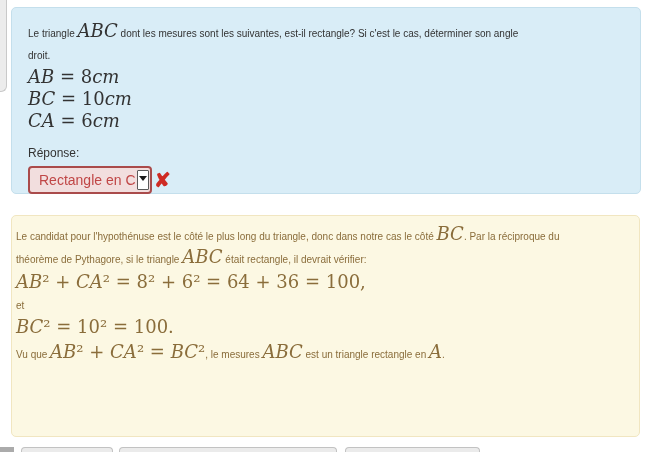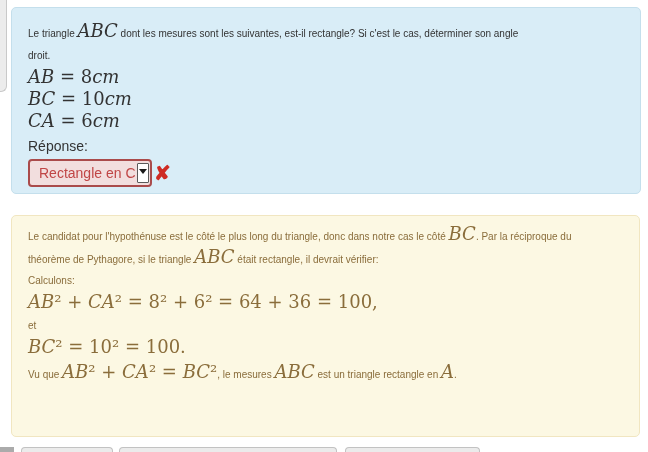--- a/index.html
+++ b/index.html
@@ -25,35 +25,35 @@
     left:11px;top:7px;width:630px;height:187px;
     background:var(--panel-question-bg,#d9edf7);
     border:1px solid #c4dfec;
     padding:13px 16px;
     color:var(--question-text,#333333);
   }
   .panel-explanation{
     left:11px;top:215px;width:629px;height:222px;
     background:var(--panel-explanation-bg,#fcf8e3);
     border:1px solid #f1e6c1;
-    padding:8px 16px;
+    padding:8px 4px;
     color:var(--explanation-text,#8a6d3b);
   }
   
   .para{font-size:14px;line-height:20px;}
   .panel-question .para{max-width:515px;}
   .panel-explanation .para{max-width:578px;}
   .tline{font-size:14px;line-height:19px;}
   .mline{line-height:24px;}
   .measure-line{line-height:21px;}
   .seg-math{font-family:"DejaVu Serif", serif;font-size:18px;margin-top:46px;}
   .seg-math i{font-style:italic;}
   .seg-text{font-size:10px;}
   
-  .answer-label{font-size:14px;line-height:18px;margin-top:5px;}
+  .answer-label{font-size:12px;line-height:18px;margin-top:12px;}
   .answer-row{display:flex;align-items:center;margin-top:4px;}
   .select{
     display:inline-flex;align-items:center;box-sizing:border-box;
     width:124px;height:28px;
     background:var(--select-bg,#f2dede);
     border:2px solid var(--select-border,#aa4b4b);
     border-radius:4px;
     cursor:pointer;
   }
   .select-value{
@@ -103,21 +103,20 @@
       <span class="select-arrow">
         <span class="tri"></span>
       </span>
     </div>
     <span class="wrong-icon">✘</span>
   </div>
 </div>
 
 <div class="panel panel-explanation">
   <div class="para"><span class="seg-text">Le candidat pour l'hypothénuse est le côté le plus long du triangle, donc dans notre cas le côté </span><span class="seg-math"><i>BC</i></span><span class="seg-text">. Par la réciproque du théorème de Pythagore, si le triangle </span><span class="seg-math"><i>ABC</i></span><span class="seg-text"> était rectangle, il devrait vérifier:</span></div>
-  <div class="tline"><span class="seg-text">Calculons:</span></div>
   <div class="mline"><span class="seg-math"><i>AB</i>² + <i>CA</i>² = 8² + 6² = 64 + 36 = 100,</span></div>
   <div class="tline"><span class="seg-text">et</span></div>
   <div class="mline"><span class="seg-math"><i>BC</i>² = 10² = 100.</span></div>
   <div class="mline"><span class="seg-text">Vu que </span><span class="seg-math"><i>AB</i>² + <i>CA</i>² = <i>BC</i>²</span><span class="seg-text">, le mesures </span><span class="seg-math"><i>ABC</i></span><span class="seg-text"> est un triangle rectangle en </span><span class="seg-math"><i>A</i></span><span class="seg-text">.</span></div>
 </div>
 
 <div class="bbar bbar-dark"></div>
 <div class="bbar bbar-btn bbar-2"></div>
 <div class="bbar bbar-btn bbar-3"></div>
 <div class="bbar bbar-btn bbar-4"></div>

